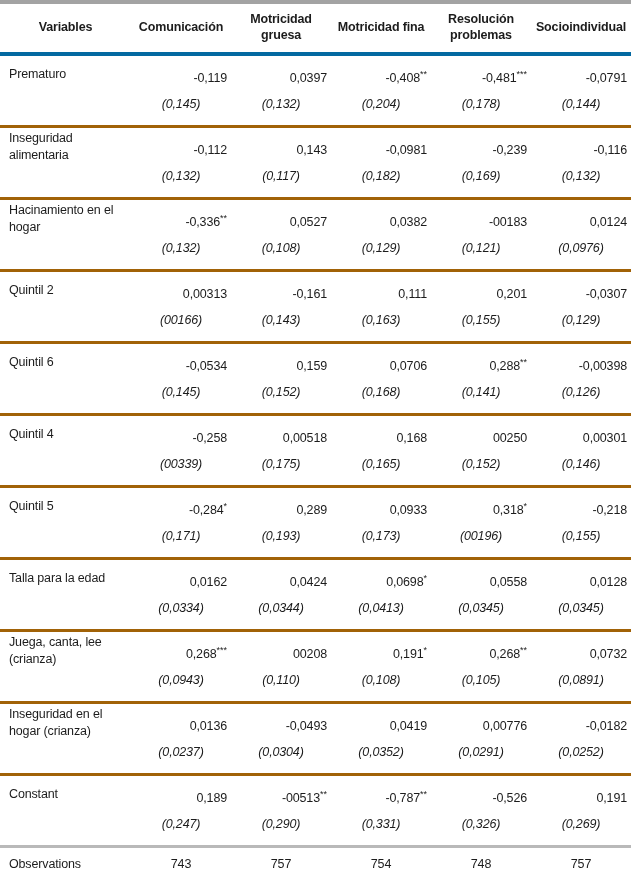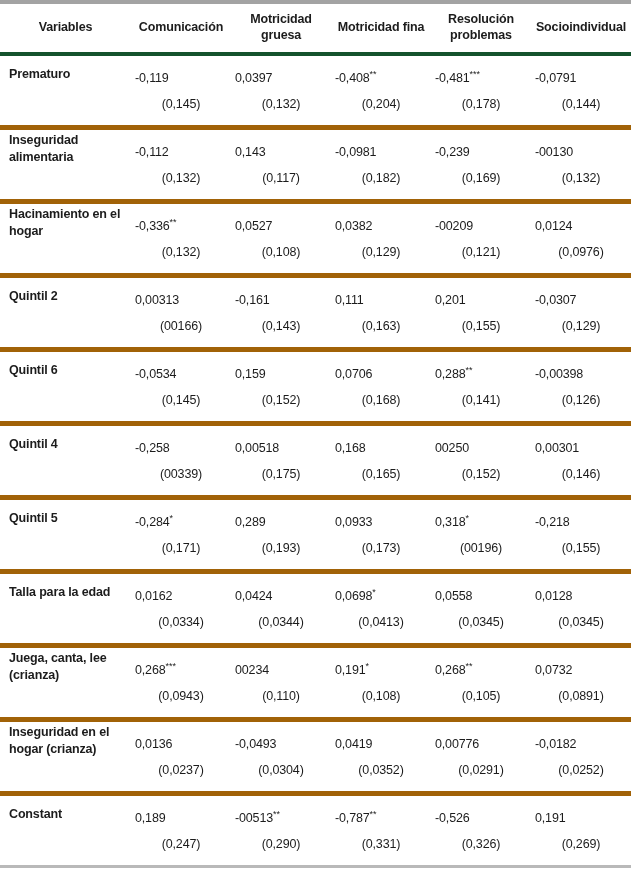--- a/index.html
+++ b/index.html
@@ -17,56 +17,56 @@
     border-collapse: collapse;
     table-layout: fixed;
     border-top: 4px solid #a3a3a3;
     border-bottom: 4px solid #a3a3a3;
     font-size: 12.5px;
     letter-spacing: -0.15px;
   }
   col.c-var { width: 131px; }
   col.c-data { width: 100px; }
 
-  thead tr { border-bottom: 4px solid #14532d; }
+  thead tr { border-bottom: 4px solid #0369a1; }
   thead th {
     font-weight: 700;
     text-align: center;
     vertical-align: middle;
     padding: 8px 4px;
     height: 32px;
     line-height: 1.25;
   }
 
-  tbody.block { border-top: 5px solid #a16207; }
+  tbody.block { border-top: 3px solid #a16207; }
   tbody.block:first-of-type { border-top: none; }
 
   td.var-label {
     text-align: left;
     vertical-align: top;
     padding: 0 4px 0 9px;
   }
   td.var-label .vcenter {
     min-height: 37px;
     display: flex;
     align-items: center;
     line-height: 1.35;
-    font-weight: bold;
   }
   td.coef {
-    text-align: left;
+    text-align: right;
     vertical-align: middle;
     padding: 12px 4px 5px 4px;
     height: 20px;
   }
   td.se {
     text-align: center;
     vertical-align: middle;
     padding: 2px 4px 12px 4px;
     height: 18px;
+    font-style: italic;
   }
   sup.stars {
     font-size: 9px;
     letter-spacing: 0;
     vertical-align: super;
     line-height: 0;
   }
   tbody.stats { border-top: 3px solid #b9b9b9; }
   tbody.stats td {
     padding: 8px 4px;
@@ -123,39 +123,39 @@
     </tbody>
     <tbody class="block">
       <tr>
         <td class="var-label" rowspan="2">
           <div class="vcenter">Inseguridad alimentaria</div>
         </td>
         <td class="coef">-0,112</td>
         <td class="coef">0,143</td>
         <td class="coef">-0,0981</td>
         <td class="coef">-0,239</td>
-        <td class="coef">-00130</td>
+        <td class="coef">-0,116</td>
       </tr>
       <tr>
         <td class="se">(0,132)</td>
         <td class="se">(0,117)</td>
         <td class="se">(0,182)</td>
         <td class="se">(0,169)</td>
         <td class="se">(0,132)</td>
       </tr>
     </tbody>
     <tbody class="block">
       <tr>
         <td class="var-label" rowspan="2">
           <div class="vcenter">Hacinamiento en el hogar</div>
         </td>
         <td class="coef"><span>-0,336</span><sup class="stars">**</sup></td>
         <td class="coef">0,0527</td>
         <td class="coef">0,0382</td>
-        <td class="coef">-00209</td>
+        <td class="coef">-00183</td>
         <td class="coef">0,0124</td>
       </tr>
       <tr>
         <td class="se">(0,132)</td>
         <td class="se">(0,108)</td>
         <td class="se">(0,129)</td>
         <td class="se">(0,121)</td>
         <td class="se">(0,0976)</td>
       </tr>
     </tbody>
@@ -253,21 +253,21 @@
         <td class="se">(0,0345)</td>
         <td class="se">(0,0345)</td>
       </tr>
     </tbody>
     <tbody class="block">
       <tr>
         <td class="var-label" rowspan="2">
           <div class="vcenter">Juega, canta, lee (crianza)</div>
         </td>
         <td class="coef"><span>0,268</span><sup class="stars">***</sup></td>
-        <td class="coef">00234</td>
+        <td class="coef">00208</td>
         <td class="coef"><span>0,191</span><sup class="stars">*</sup></td>
         <td class="coef"><span>0,268</span><sup class="stars">**</sup></td>
         <td class="coef">0,0732</td>
       </tr>
       <tr>
         <td class="se">(0,0943)</td>
         <td class="se">(0,110)</td>
         <td class="se">(0,108)</td>
         <td class="se">(0,105)</td>
         <td class="se">(0,0891)</td>

